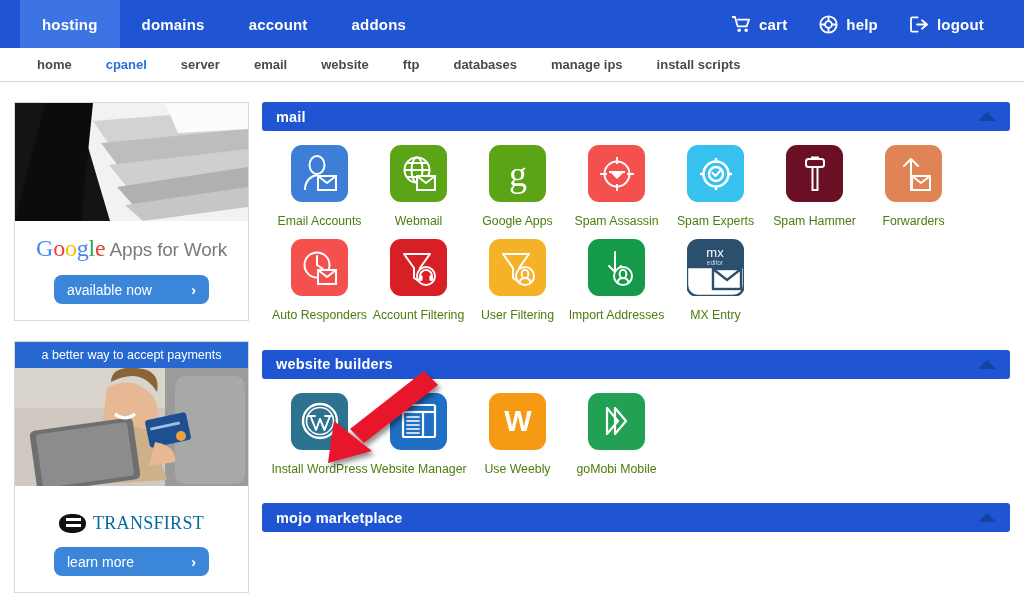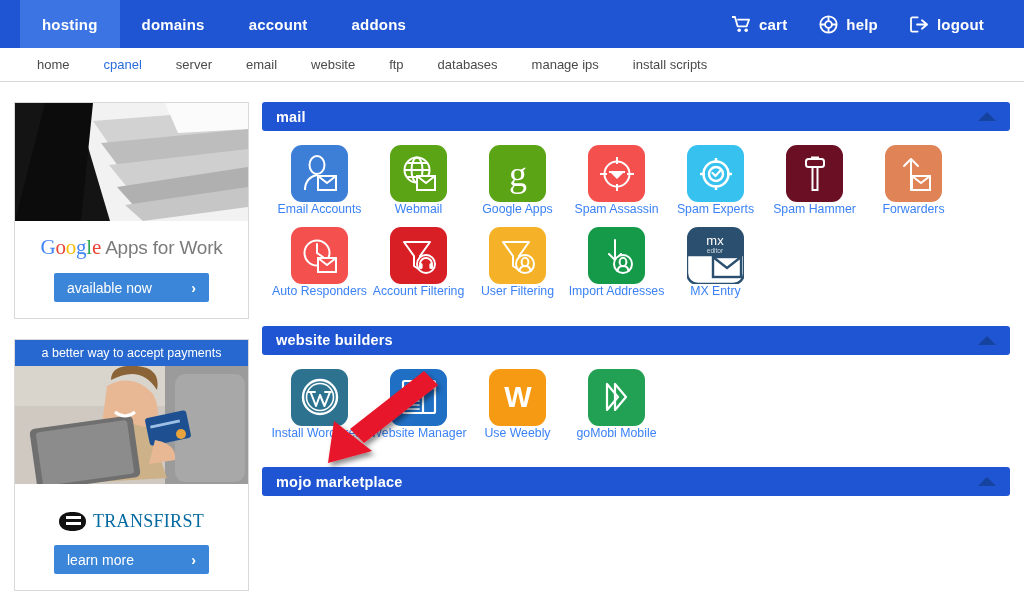--- a/index.html
+++ b/index.html
@@ -25,21 +25,21 @@
   .topnav-item.active { background: #3d74e4; }
   .topnav-right { margin-left: auto; display: flex; align-items: stretch; padding-right: 24px; }
   .topnav-right .topnav-item { padding: 12px 16px; gap: 8px; }
   .nav-icon { display: inline-flex; width: 19px; height: 19px; align-items: center; justify-content: center; }
   .nav-icon svg { display: block; }
 
   
   .subnav {
     height: 34px; background: #ffffff;
     border-bottom: 1px solid #d8d8d8;
-    display: flex; align-items: center; padding-left: 20px;
+    display: flex; align-items: center; padding-left: 20px; font-weight: bold;
   }
   .subnav-item {
     font-size: 13px; color: #4a4a4a; padding: 0 17px; cursor: pointer;
     white-space: nowrap;
   }
   .subnav-item.active { color: #2a6ddb; }
 
   
   .content { display: flex; padding: 20px 0 0 0; }
 
@@ -51,23 +51,23 @@
   }
   .ad-photo-gapps {
     height: 118px; position: relative; overflow: hidden;
     background: #0d0d0d;
   }
   .paper-stack { position: absolute; inset: 0; }
   .ad-body { padding: 14px 10px 16px; text-align: center; background: #fff; }
   .gapps-title { font-size: 19px; color: #7b7b7b; white-space: nowrap; letter-spacing: -.2px; }
   .g-blue { color: #4285f4; } .g-red { color: #ea4335; }
   .g-yellow { color: #fbbc05; } .g-green { color: #34a853; }
-  .gapps-title .glogo { font-family: "Liberation Serif", serif; font-size: 21px; font-weight: normal; }
+  .gapps-title .glogo { font-family: "Liberation Serif", serif; font-size: 24px; font-weight: normal; }
   .pill-btn {
-    margin: 13px auto 0; width: 155px; height: 29px; border-radius: 2px;
+    margin: 13px auto 0; width: 155px; height: 29px; border-radius: 8px;
     background: #3b86d8; color: #fff; font-size: 14px;
     display: flex; align-items: center; justify-content: space-between;
     padding: 0 13px; cursor: pointer;
   }
   .pill-btn .chev { font-size: 14px; font-weight: bold; }
 
   .tf-banner {
     height: 26px; background: #2668cf; color: #fff; font-size: 12.5px;
     display: flex; align-items: center; justify-content: center;
   }
@@ -94,21 +94,21 @@
     display: flex; align-items: center; justify-content: space-between;
     padding: 0 14px; cursor: pointer;
   }
   .section-title { color: #fff; font-size: 14.5px; font-weight: bold; letter-spacing: .2px; }
   .caret { width: 0; height: 0; border-left: 9px solid transparent; border-right: 9px solid transparent; border-bottom: 9px solid #15439f; }
 
   .tiles { display: flex; flex-wrap: wrap; padding: 14px 0 2px 8px; }
   .tile { width: 99px; display: flex; flex-direction: column; align-items: center; cursor: pointer; margin-bottom: 10px; }
   .tile-icon { width: 57px; height: 57px; border-radius: 11px; display: flex; align-items: center; justify-content: center; position: relative; }
   .tile-icon svg { display: block; }
-  .tile-label { margin-top: 0; font-size: 12.3px; color: #3b82f6; text-align: right; line-height: 1.25; }
+  .tile-label { margin-top: 12px; font-size: 12.3px; color: #4d7c0f; text-align: right; line-height: 1.25; }
 
   
   .arrow-annot { position: absolute; left: 320px; top: 365px; pointer-events: none; }
 </style>
 </head>
 <body>
 
 <div class="page">
 
   <div class="topnav">

